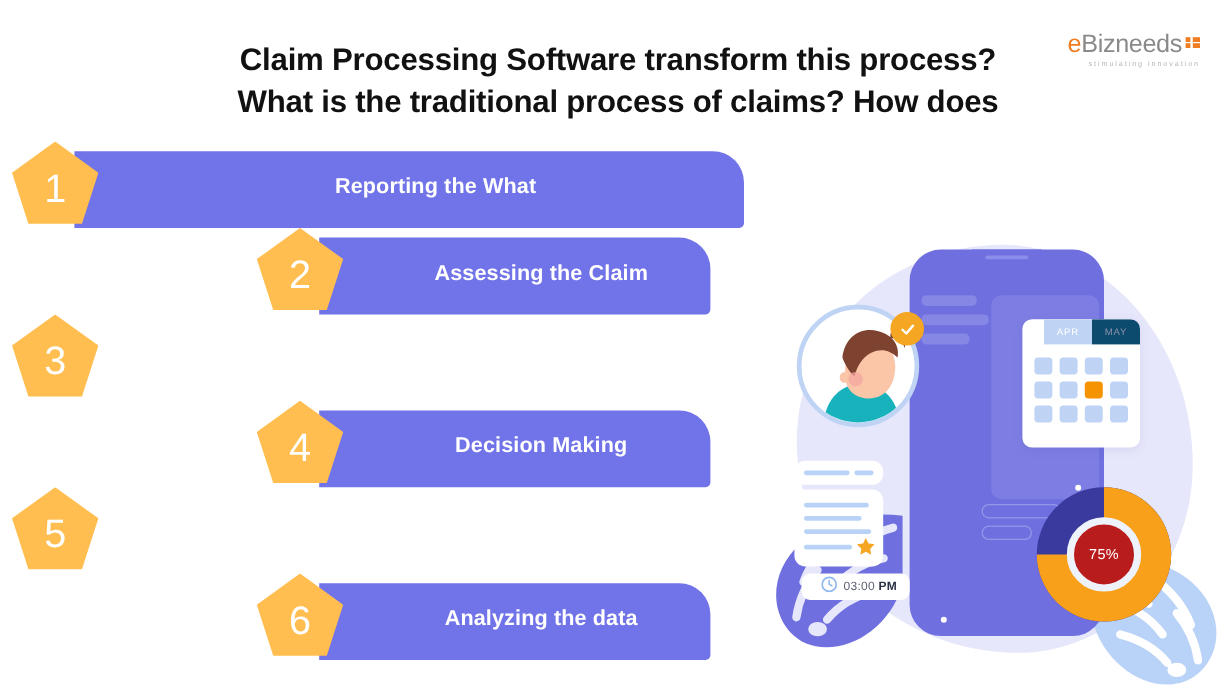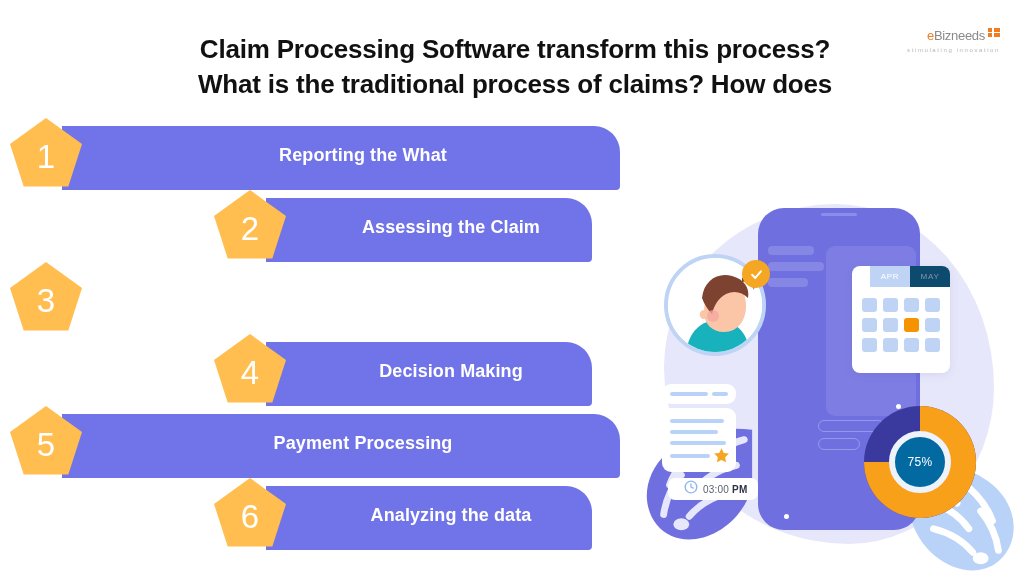--- a/index.html
+++ b/index.html
@@ -36,21 +36,21 @@
 
   
   .logo {
     position: absolute;
     right: 24px;
     top: 26px;
     width: 118px;
     text-align: right;
   }
   .logo-wordmark {
-    font-size: 13px;
+    font-size: 21px;
     font-weight: normal;
     color: #8a8a8a;
     letter-spacing: -0.3px;
     line-height: 1;
     display: inline-block;
   }
   .logo-wordmark .e { color: #f07d22; }
   .logo-mark {
     display: inline-block;
     position: relative;
@@ -347,21 +347,21 @@
     width: 124px;
     height: 124px;
   }
   .donut-hole {
     position: absolute;
     left: 50%; top: 50%;
     transform: translate(-50%, -50%);
     width: 62px;
     height: 62px;
     border-radius: 50%;
-    background: #0369a1;
+    background: #b91c1c;
     border: 6px solid #eef2fb;
     display: flex;
     align-items: center;
     justify-content: center;
   }
   .donut-label {
     font-size: 12px;
     color: #ffffff;
     letter-spacing: 0.3px;
   }
@@ -422,23 +422,20 @@
       <div class="bar">
         <span class="bar-label">Decision Making</span>
       </div>
       <div class="pent">
         <span class="pent-num">4</span>
       </div>
     </div>
 
     <div class="step" style="top:288px;">
       <div class="slab"></div>
-      <div class="bar">
-        <span class="bar-label">Payment Processing</span>
-      </div>
       <div class="pent">
         <span class="pent-num">5</span>
       </div>
     </div>
 
     <div class="step indent" style="top:360px;">
       <div class="slab"></div>
       <div class="bar">
         <span class="bar-label">Analyzing the data</span>
       </div>

